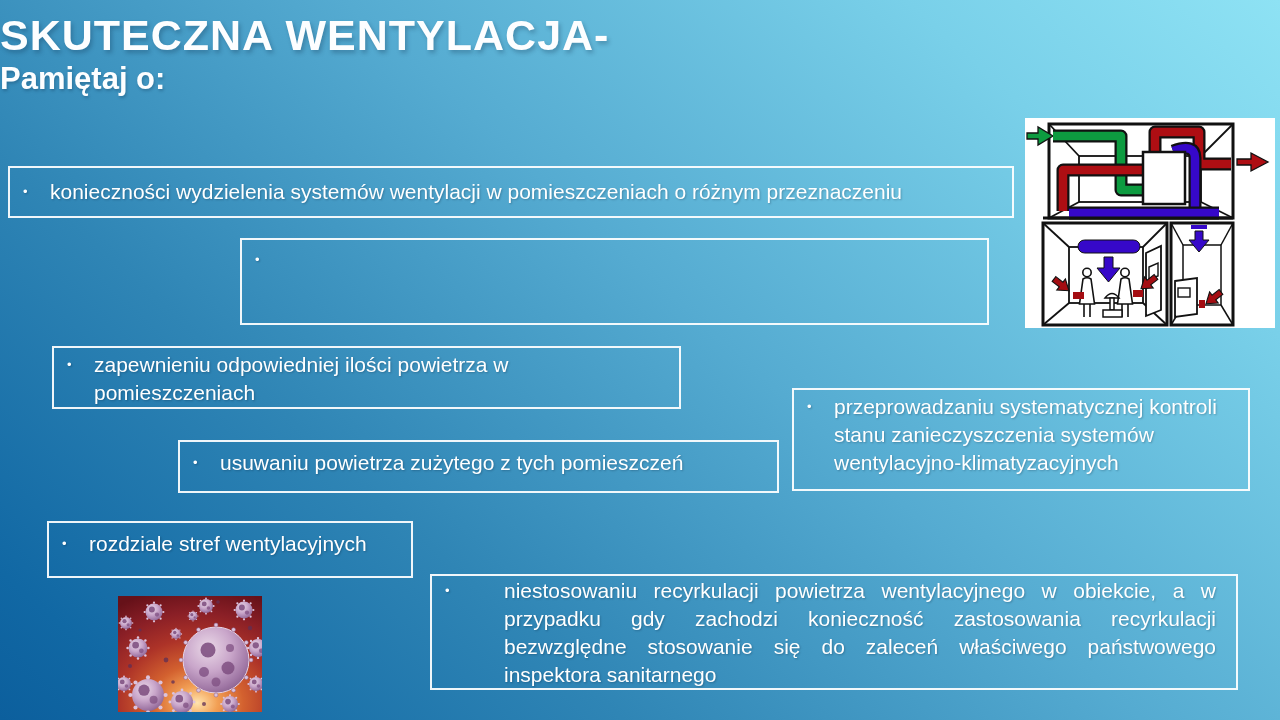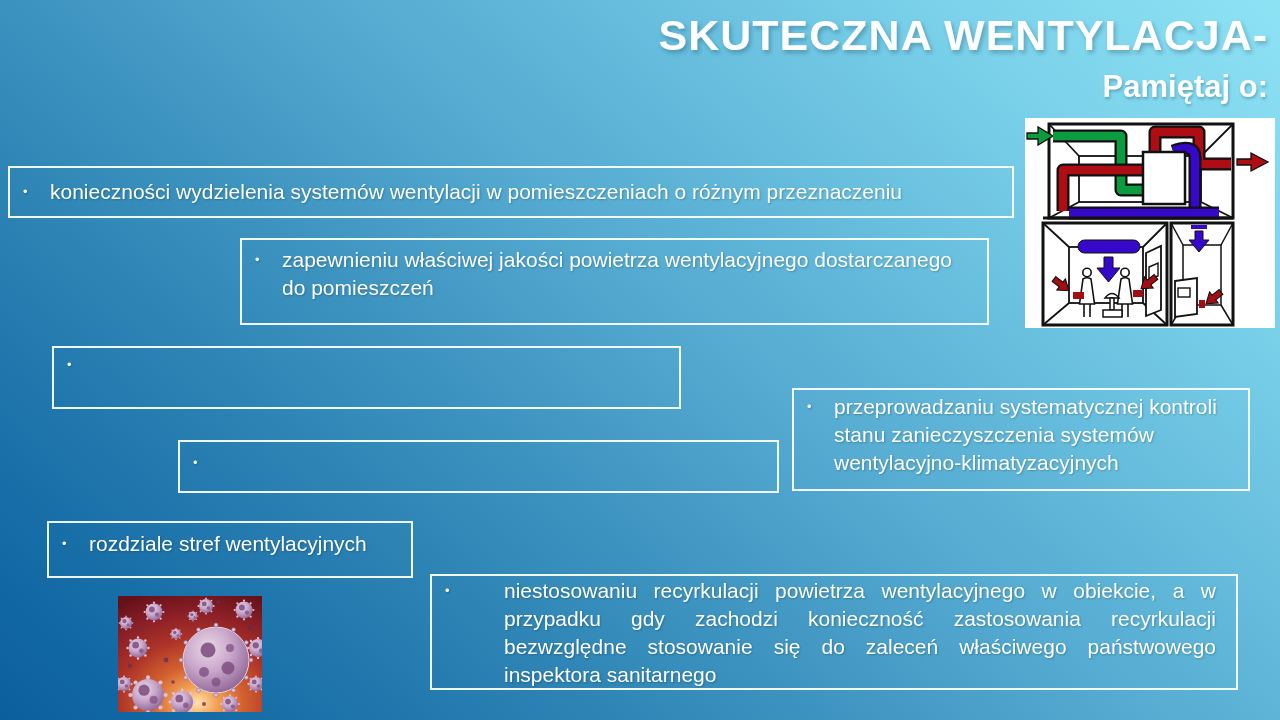--- a/index.html
+++ b/index.html
@@ -1,27 +1,27 @@
 <!DOCTYPE html>
 <html lang="pl"><head>
 <meta charset="utf-8">
 <style>
   html,body{margin:0;padding:0;background:#222;}
   .slide{
     position:relative;width:1280px;height:720px;overflow:hidden;
     background:linear-gradient(222deg,#8ee2f4 0%,#79d0e9 18%,#55abd1 45%,#2f85b5 70%,#1168a4 92%,#0c5f9d 100%);
     font-family:"Liberation Sans",sans-serif;color:#fff;
   }
-  .title-wrap{position:absolute;left:0;right:12px;top:12px;text-align:right;}
+  .title-wrap{position:absolute;left:0;right:12px;top:12px;text-align:left;}
   .title-line{
     font-size:43px;font-weight:700;line-height:47px;color:#fdfeff;letter-spacing:1px;
     text-shadow:2px 3px 4px rgba(10,40,70,.28);
   }
   .subtitle{
-    font-size:31px;font-weight:700;margin-top:10px;color:#fdfeff;
+    font-size:31px;font-weight:700;margin-top:2px;color:#fdfeff;
     text-shadow:1px 2px 3px rgba(10,40,70,.28);
   }
   .tbox{
     position:absolute;border:2px solid rgba(255,255,255,.93);box-sizing:border-box;
     display:flex;align-items:flex-start;
     font-size:21px;line-height:28px;color:#fff;
     text-shadow:1px 1px 2px rgba(0,20,40,.25);
   }
   .bullet{flex:0 0 27px;padding-left:13px;font-size:13px;}
   .btext{flex:1;padding-right:20px;}
@@ -40,29 +40,30 @@
     <div class="subtitle">Pamiętaj o:</div>
   </div>
 
   <div class="tbox" style="left:8px;top:166px;width:1006px;height:52px;padding-top:10px;">
     <span class="bullet">•</span>
     <div class="btext">konieczności wydzielenia systemów wentylacji w pomieszczeniach o różnym przeznaczeniu</div>
   </div>
 
   <div class="tbox" style="left:240px;top:238px;width:749px;height:87px;padding-top:6px;">
     <span class="bullet">•</span>
-    <div class="btext">zapewnieniu właściwej jakości powietrza wentylacyjnego dostarczanego do pomieszczeń</div>
   </div>
 
   <div class="tbox" style="left:52px;top:346px;width:629px;height:63px;padding-top:3px;">
     <span class="bullet">•</span>
+    <div class="btext">zapewnieniu odpowiedniej ilości powietrza w pomieszczeniach</div>
   </div>
 
   <div class="tbox" style="left:178px;top:440px;width:601px;height:53px;padding-top:7px;">
     <span class="bullet">•</span>
+    <div class="btext">usuwaniu powietrza zużytego z tych pomieszczeń</div>
   </div>
 
   <div class="tbox" style="left:792px;top:388px;width:458px;height:103px;padding-top:3px;">
     <span class="bullet">•</span>
     <div class="btext" style="padding-right:2px;">przeprowadzaniu systematycznej kontroli stanu zanieczyszczenia systemów wentylacyjno-klimatyzacyjnych</div>
   </div>
 
   <div class="tbox" style="left:47px;top:521px;width:366px;height:57px;padding-top:7px;">
     <span class="bullet">•</span>
     <div class="btext nowrap" style="padding-right:8px;">rozdziale stref wentylacyjnych</div>

